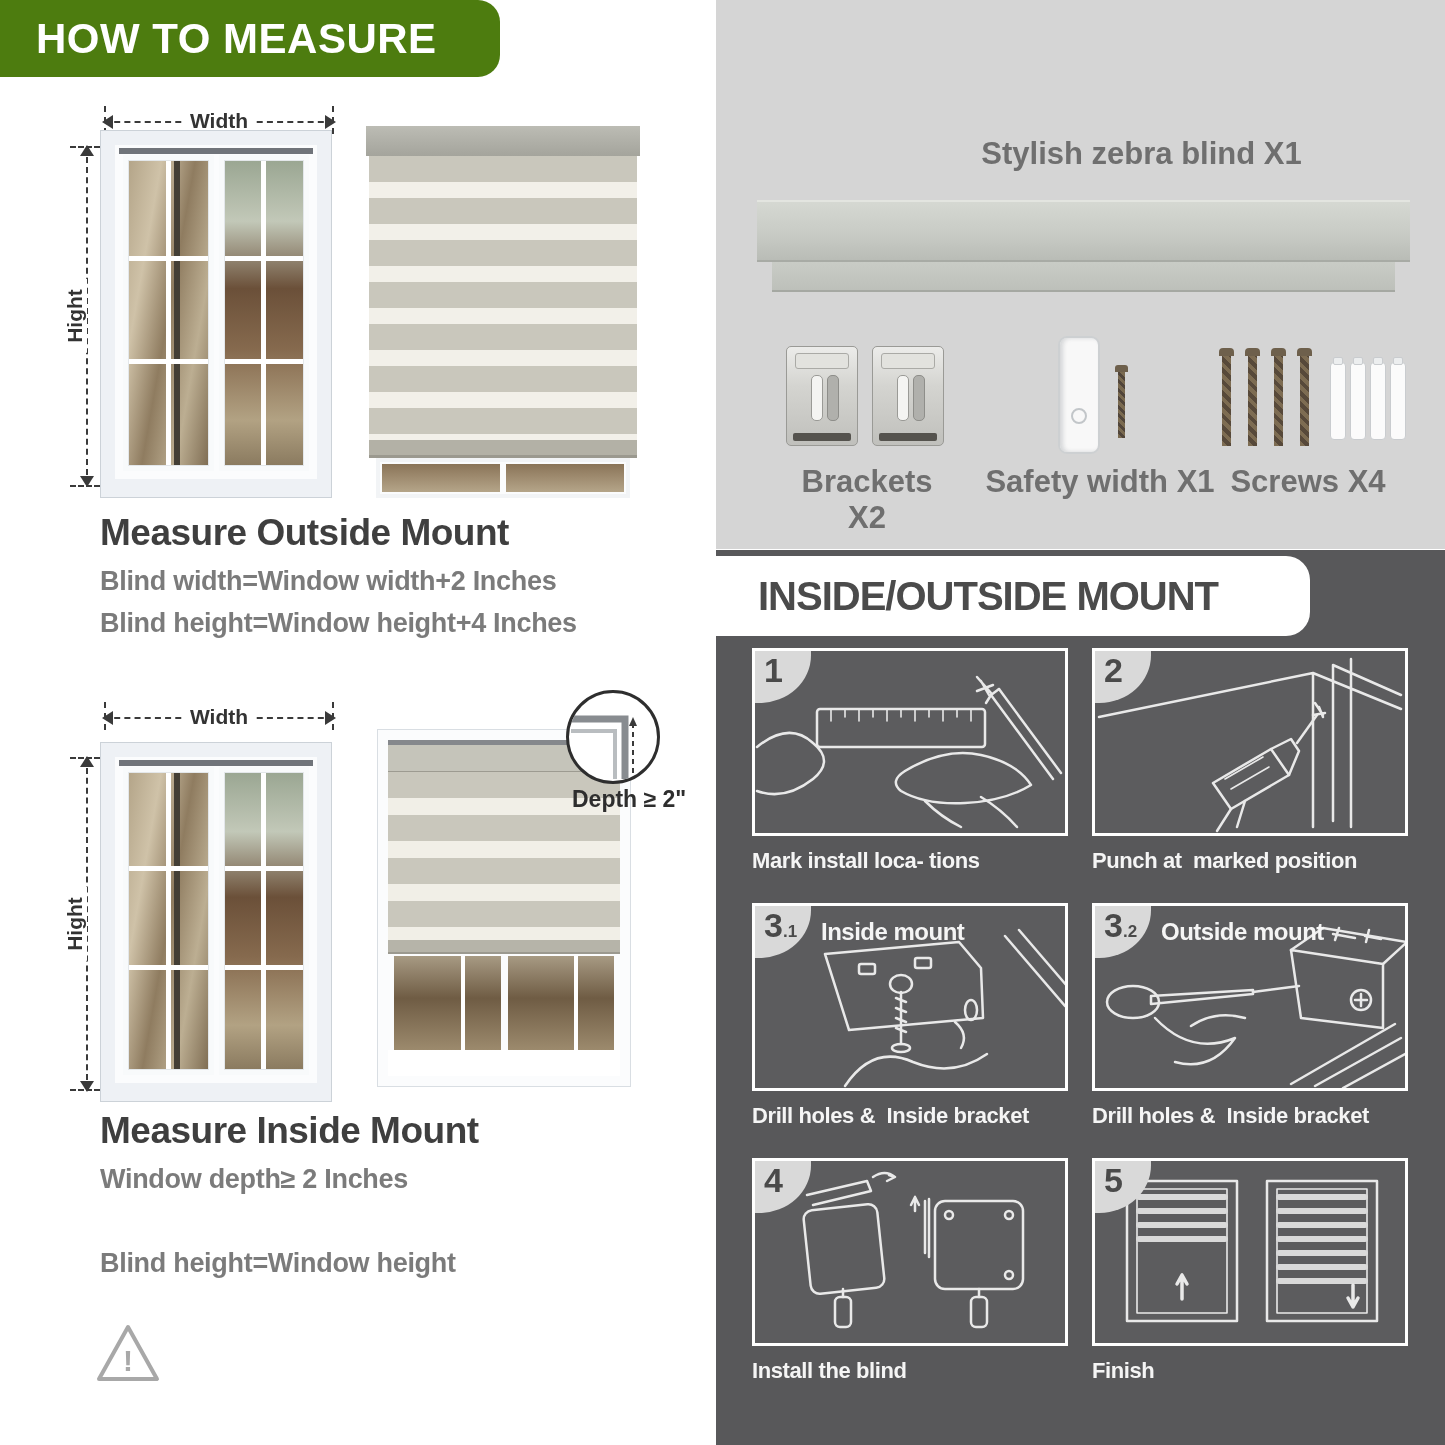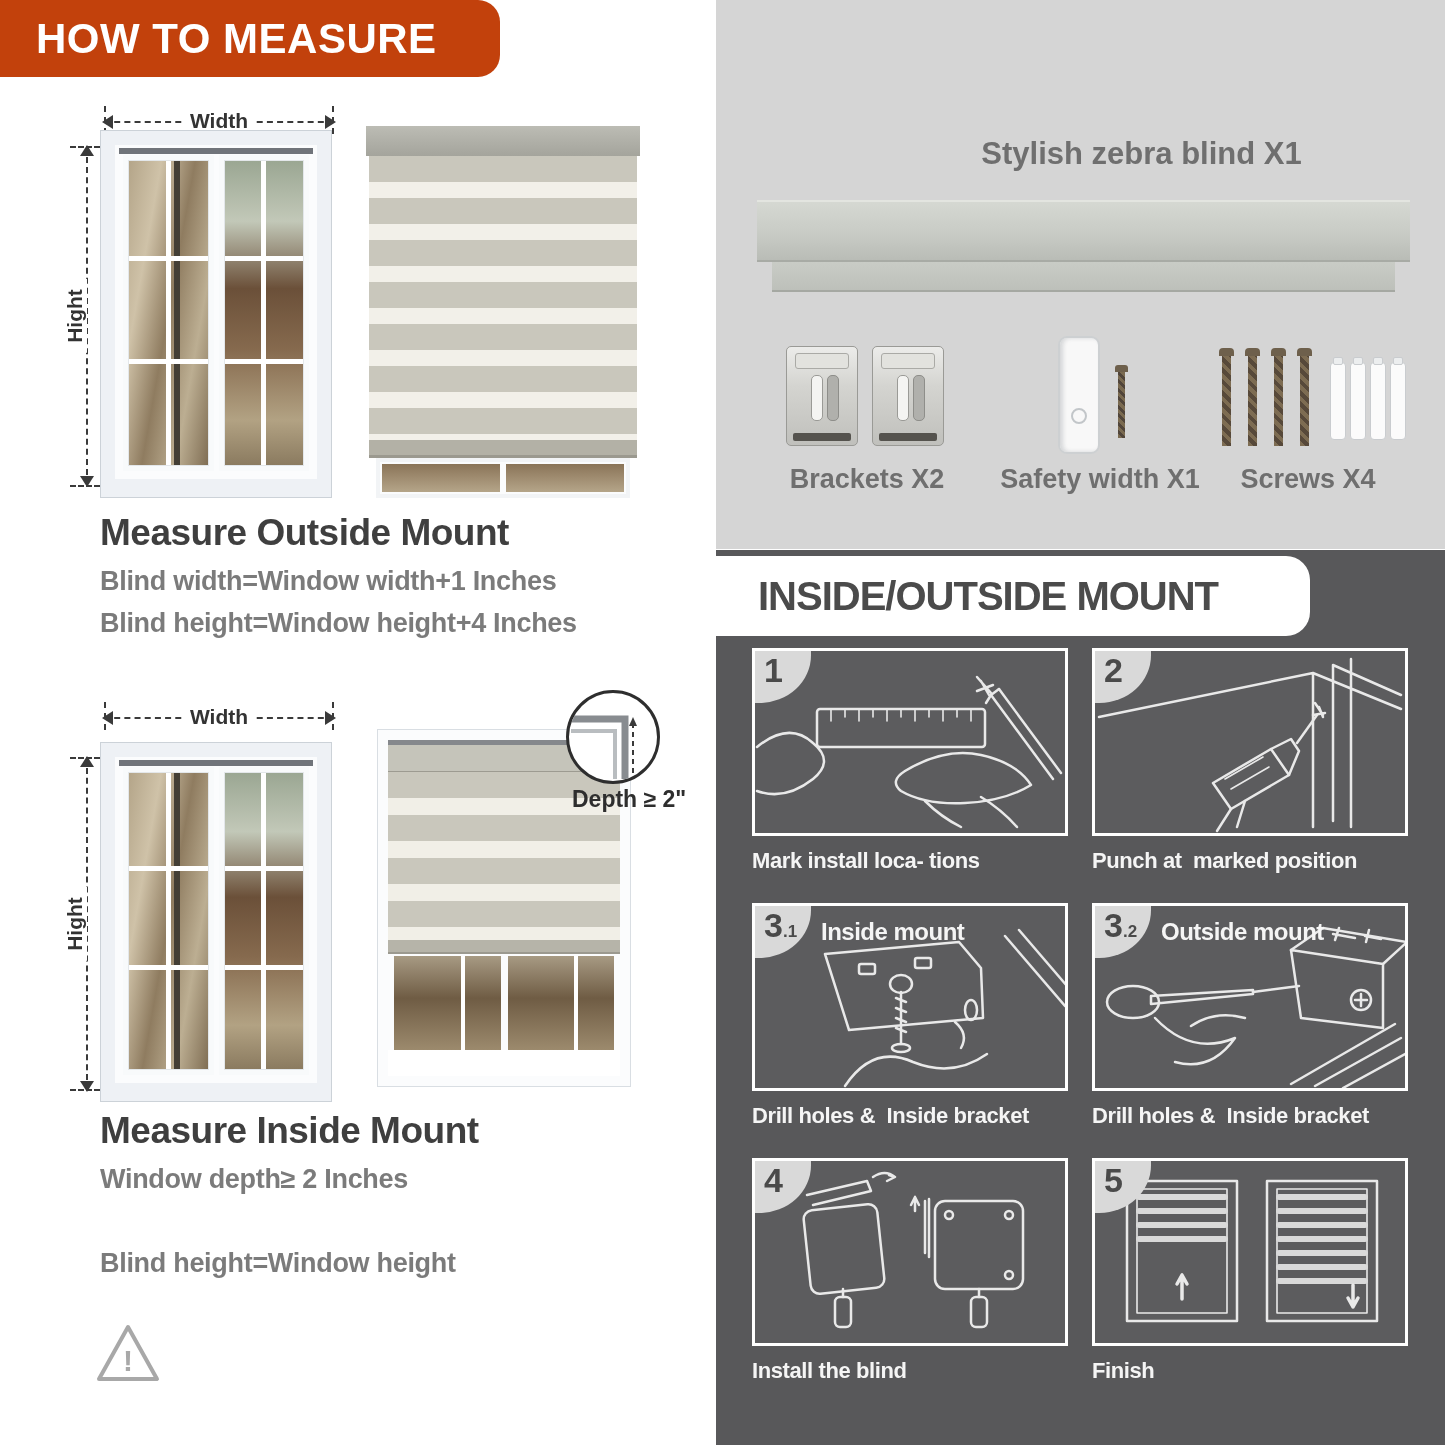--- a/index.html
+++ b/index.html
@@ -1,21 +1,21 @@
 <!DOCTYPE html>
 <html><head>
 <meta charset="utf-8">
 <style>
   html,body{margin:0;padding:0;background:#fff;}
   .canvas{position:relative;width:1445px;height:1445px;background:#ffffff;overflow:hidden;
           font-family:"Liberation Sans", sans-serif;}
   .abs{position:absolute;}
 
   
-  .banner-left{left:0;top:8;width:500px;height:77px;background:#c2410c;border-radius:0 22px 22px 0;
+  .banner-left{left:0;top:8;width:500px;height:77px;background:#4d7c0f;border-radius:0 22px 22px 0;
     color:#ffffff;font-size:42px;font-weight:bold;line-height:77px;padding-left:36px;box-sizing:border-box;letter-spacing:.5px;}
   .right-top{left:716px;top:0;width:729px;height:549px;background:#d5d5d5;}
   .right-bottom{left:716px;top:550px;width:729px;height:895px;background:#58585a;}
   .banner-included{left:700px;top:12px;width:412px;height:78px;background:#ffffff;border-radius:0 24px 24px 0;
     color:#c9c9c9;font-size:38px;font-weight:bold;line-height:78px;padding-left:56px;box-sizing:border-box;letter-spacing:-.5px;}
   .banner-mount{left:700px;top:556px;width:610px;height:80px;background:#ffffff;border-radius:0 24px 24px 0;
     color:#4b4b4b;font-size:40px;font-weight:bold;line-height:80px;padding-left:58px;box-sizing:border-box;letter-spacing:-1px;}
 
   
   .h-measure{font-size:37px;font-weight:bold;color:#3f3f3f;letter-spacing:-.5px;}
@@ -72,21 +72,21 @@
   
   .warn-tri{stroke:#a8a8a8;fill:none;stroke-width:4;stroke-linejoin:round;}
 
   
   .included-title{left:716px;top:136px;width:851px;text-align:center;font-size:31px;font-weight:bold;color:#6f6f6f;}
   .headrail{left:757px;top:200px;width:653px;height:62px;
     background:linear-gradient(180deg,#d6d9d3 0%,#c8cbc5 55%,#b8bbb5 100%);
     box-shadow:inset 0 2px 0 #e3e5e0, inset 0 -2px 0 #a8aba5;}
   .headrail2{left:772px;top:262px;width:623px;height:30px;background:linear-gradient(180deg,#c9ccc6,#bcbfb9);
     box-shadow:inset 0 -2px 0 #a5a8a2;}
-  .item-label{position:absolute;font-size:27px;font-weight:bold;color:#6f6f6f;text-align:center;}
+  .item-label{position:absolute;font-size:31px;font-weight:bold;color:#6f6f6f;text-align:center;}
   .bracket{position:absolute;width:72px;height:100px;border-radius:5px;border:1px solid #9a9a96;
     background:linear-gradient(180deg,#ececea 0%,#d4d4d0 40%,#c0c0bc 100%);box-sizing:border-box;}
   .bracket:before{content:"";position:absolute;left:8px;top:6px;right:8px;height:14px;background:#e2e2de;border:1px solid #aaaaa6;border-radius:3px;}
   .bracket:after{content:"";position:absolute;left:6px;bottom:4px;right:6px;height:8px;background:#55534e;border-radius:2px;}
   .bracket .slot{position:absolute;left:24px;top:28px;width:10px;height:44px;background:#f4f4f2;border:1px solid #9a9a96;border-radius:5px;}
   .bracket .slot2{position:absolute;left:40px;top:28px;width:10px;height:44px;background:#b0b0ac;border:1px solid #8e8e8a;border-radius:5px;}
   .safety{position:absolute;width:38px;height:114px;border-radius:9px;background:rgba(255,255,255,.82);
     border:2px solid #cdd0d2;box-shadow:inset 3px 0 4px rgba(160,165,170,.4);}
   .safety:after{content:"";position:absolute;left:11px;bottom:28px;width:12px;height:12px;border:2px solid #c2c6c9;border-radius:50%;}
   .screw-s{position:absolute;width:7px;height:66px;background:repeating-linear-gradient(45deg,#7a6a50 0 3px,#51453a 3px 6px);}
@@ -147,21 +147,21 @@
     <div class="cassette" style="height:30px;"></div>
     <div class="stripes" style="height:284px;margin:0 3px;"></div>
     <div class="bottomrail" style="height:18px;margin:0 3px;"></div>
     <div class="peek" style="height:40px;margin:0 10px;">
       <div></div>
         <div></div>
     </div>
   </div>
 
   <div class="abs h-measure" style="left:100px;top:512px;">Measure Outside Mount</div>
-  <div class="abs rule-line" style="left:100px;top:566px;">Blind width=Window width+1 Inches</div>
+  <div class="abs rule-line" style="left:100px;top:566px;">Blind width=Window width+2 Inches</div>
   <div class="abs rule-line" style="left:100px;top:608px;">Blind height=Window height+4 Inches</div>
 
   <div class="abs dim-w-line" style="left:104px;top:717px;width:230px;height:0;">
     <div class="arr left"></div>
       <div class="arr right"></div>
     <span class="dim-label w">Width</span>
   </div>
   <div class="tick-v" style="left:104px;top:702px;"></div>
   <div class="tick-v" style="left:332px;top:702px;"></div>
   <div class="abs dim-h-line" style="left:86px;top:758px;width:0;height:332px;">

